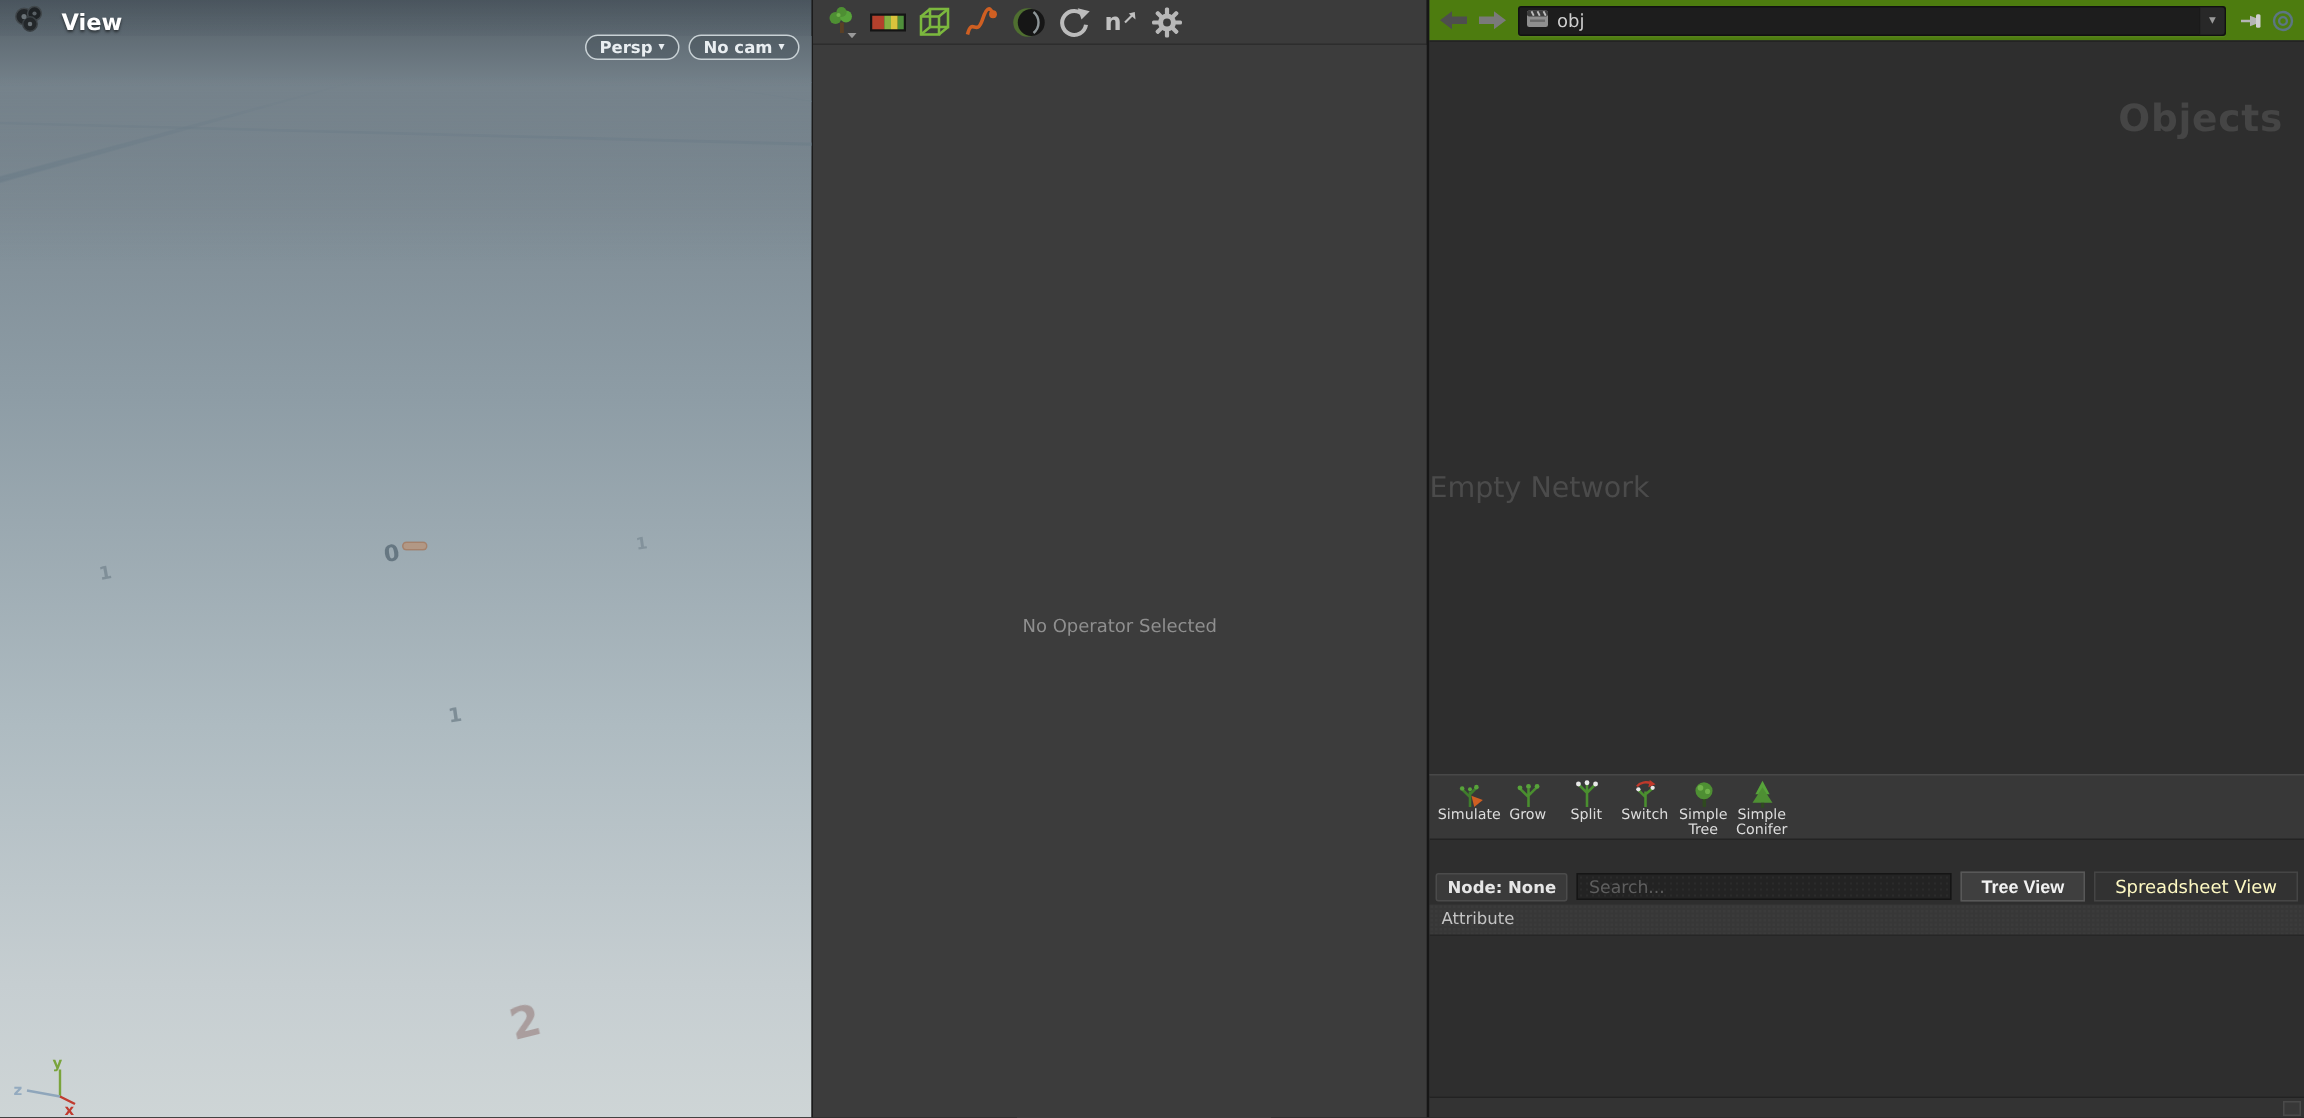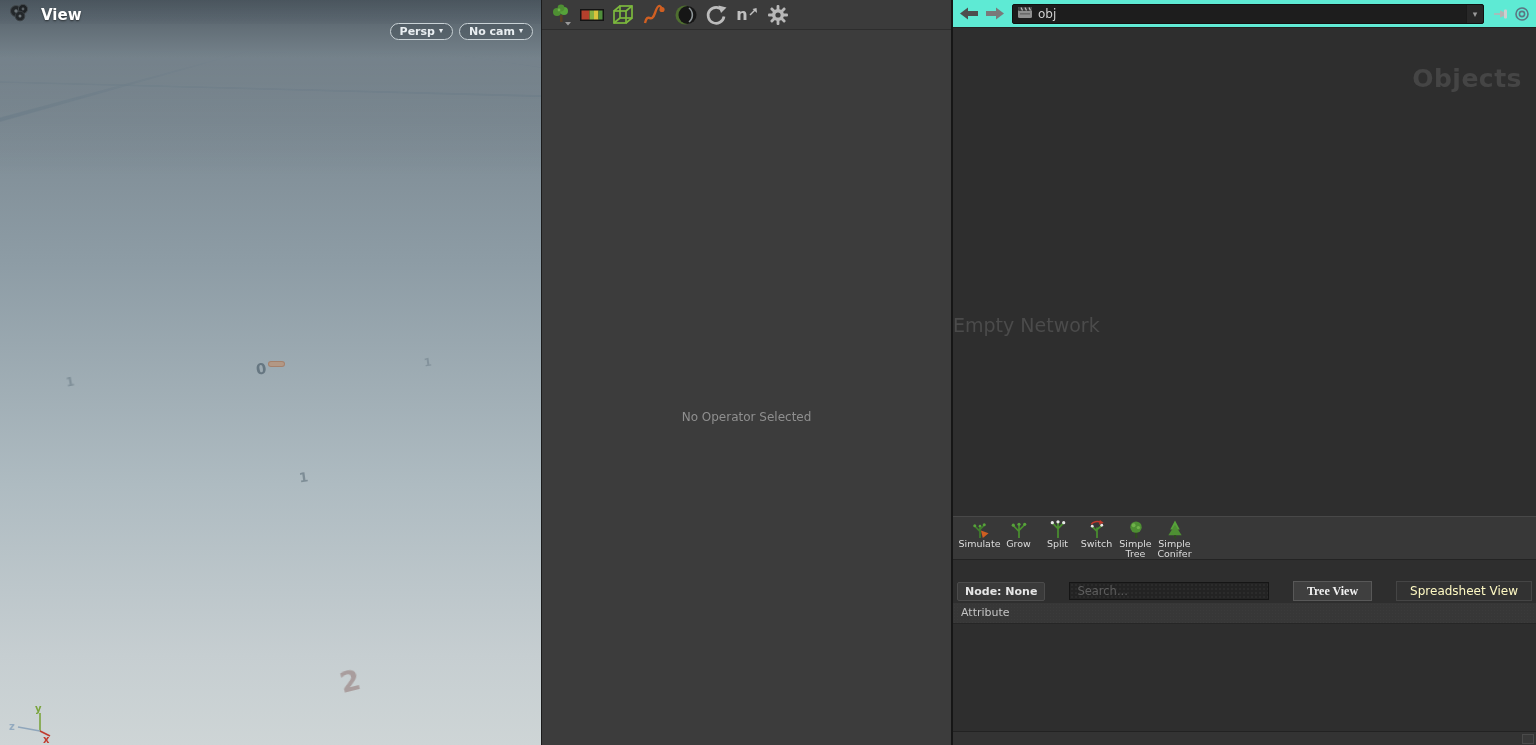--- a/index.html
+++ b/index.html
@@ -42,48 +42,48 @@
   .ticon { width:26px; height:26px; display:flex; align-items:center; justify-content:center; cursor:default; }
   .nref { position:relative; color:#c0c0c0; font-size:16px; font-weight:bold; display:flex; align-items:flex-end; }
   .nref svg { position:relative; top:-7px; left:0px; }
   .params-body { flex:1; position:relative; background:#3c3c3c; }
   .no-op { position:absolute; left:0; right:0; top:380px; text-align:center; color:#8f8f8f; font-size:12px; }
 
   .vdiv { width:2px; background:#161616; }
 
   
   .net { width:583px; display:flex; flex-direction:column; background:#2e2e2e; }
-  .net-top { height:28px; display:flex; align-items:center; padding:0 5px; gap:3px; background:#5eead4; }
+  .net-top { height:28px; display:flex; align-items:center; padding:0 5px; gap:3px; background:#4d7c0f; }
   .nav { width:22px; height:16px; display:flex; align-items:center; justify-content:center; cursor:default; }
   .path-field { flex:1; height:20px; background:#1d1d1d; border:1px solid #111; border-radius:2px; display:flex; align-items:center;
     padding-left:4px; margin:0 5px 0 4px; box-shadow:0 1px 0 rgba(255,255,255,.05); }
   .path-text { color:#cfcfcf; font-size:12px; margin-left:5px; flex:1; }
   .path-caret { width:17px; align-self:stretch; display:flex; align-items:center; justify-content:center;
     color:#9a9a9a; font-size:9px; background:#282828; border-left:1px solid #1a1a1a; border-radius:0 2px 2px 0; }
   .topicon { width:18px; height:18px; display:flex; align-items:center; justify-content:center; cursor:default; }
 
   .net-canvas { height:503px; position:relative; background:#2e2e2e; border-top:1px solid #232323; }
   .watermark { position:absolute; top:36px; right:14px; font-size:25px; font-weight:bold; color:#454545; letter-spacing:.5px; }
   .net-empty { position:absolute; top:285px; left:0; right:0; text-align:left; color:#4b4b4b; font-size:19px; line-height:24px; }
 
   .shelf { height:44px; background:#383838; border-top:1px solid #484848; border-bottom:1px solid #232323;
     display:flex; align-items:stretch; padding:2px 4px 1px 7px; }
   .tool { width:39px; display:flex; flex-direction:column; align-items:center; padding-top:1px;
     color:#dcdcdc; font-size:9.5px; line-height:10.5px; text-align:center; cursor:default; }
   .tool svg { height:19px; flex:none; }
 
-  .node-row { height:24px; display:flex; align-items:center; gap:24px; padding:0 4px; background:#2e2e2e;margin-top:20px; }
+  .node-row { height:24px; display:flex; align-items:center; gap:6px; padding:0 4px; background:#2e2e2e;margin-top:20px; }
   .node-badge { height:19px; background:#3a3a3a; border:1px solid #4b4b4b; border-radius:2px; color:#e6e6e6;
     font-size:11px; font-weight:600; display:flex; align-items:center; padding:0 7px; white-space:nowrap; }
   .search { flex:1; height:18px; background:#232323; border:1px solid #151515; color:#bbb; font-size:11.5px;
     padding:0 7px; outline:none; font-family:"DejaVu Sans",sans-serif;
     background-image:radial-gradient(rgba(255,255,255,.035) 1px, transparent 1px); background-size:4px 4px; }
   .search::placeholder { color:#5e5e5e; }
   .btn-tree { height:20px; background:#3f3f3f; border:1px solid #585858; color:#f2f2f2; font-size:12px; font-weight:600;
-    padding:0 13px; font-family:Liberation Serif, serif; white-space:nowrap; }
+    padding:0 13px; font-family:Liberation Sans, sans-serif; white-space:nowrap; }
   .btn-sheet { height:20px; background:#323232; border:1px solid #454545; color:#fef9c3; font-size:12px;
     padding:0 13px; font-family:"DejaVu Sans",sans-serif; white-space:nowrap; }
 
   .attr { height:21px; background:#373737; border-bottom:1px solid #262626; color:#c4c4c4; font-size:11px;
     display:flex; align-items:center; padding:0 8px;
     background-image:radial-gradient(rgba(255,255,255,.02) 1px, transparent 1px); background-size:3px 3px; }
   .tree-body { height:111px; background:#2e2e2e; }
   .bstrip { height:14px; background:#333; border-top:1px solid #222; position:relative; }
   .corner { position:absolute; right:2px; top:2px; width:12px; height:10px; border:1px solid #4a4a4a; background:#383838; }
 </style>

